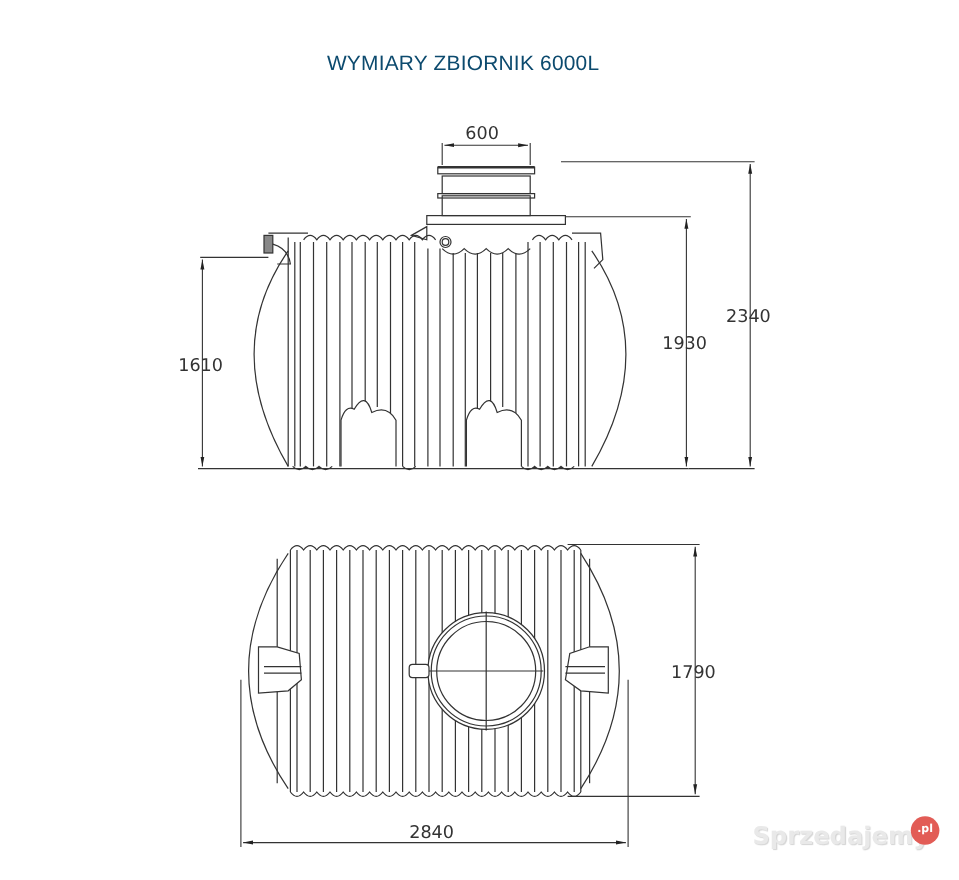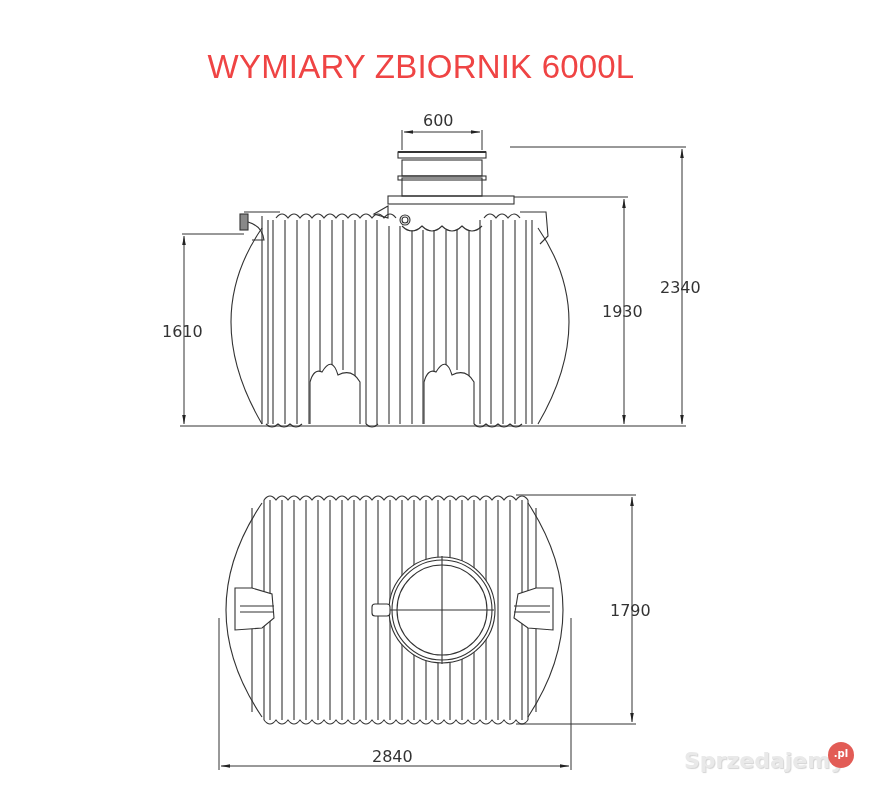--- a/index.html
+++ b/index.html
@@ -1,17 +1,17 @@
 <!DOCTYPE html>
 <html><head>
   <meta charset="utf-8">
   <style>
     html, body { margin: 0; padding: 0; background: #ffffff; }
     body { width: 872px; height: 800px; position: relative; overflow: hidden; font-family: "Liberation Sans", sans-serif; }
-    .title { position: absolute; left: 0; top: 48px; width: 872px; text-align: center; font-size: 33px; color: #ef4444; letter-spacing: 0.2px; padding-right: 30px; box-sizing: border-box; }
+    .title { position: absolute; left: 0; top: 48px; width: 872px; text-align: center; font-size: 19px; color: #0c4a6e; letter-spacing: 0.2px; padding-right: 30px; box-sizing: border-box; }
     svg.drawing { position: absolute; left: 0; top: 0; }
     .dim { font-family: "DejaVu Sans", sans-serif; font-size: 16px; fill: #333; }
     .watermark { position: absolute; left: 684px; top: 748px; font-family: "DejaVu Sans", sans-serif; font-weight: bold; font-size: 22px; color: #e9e9e9; text-shadow: 1px 1px 1px #d4d4d4; }
     .wm-badge { position: absolute; left: 828px; top: 742px; width: 26px; height: 26px; border-radius: 50%; background: #e25c56; color: #fff; font-family: "DejaVu Sans", sans-serif; font-size: 10px; font-weight: bold; text-align: center; line-height: 24px; }
   </style>
 </head>
 <body>
 
 <div class="title">WYMIARY ZBIORNIK 6000L</div>
 

